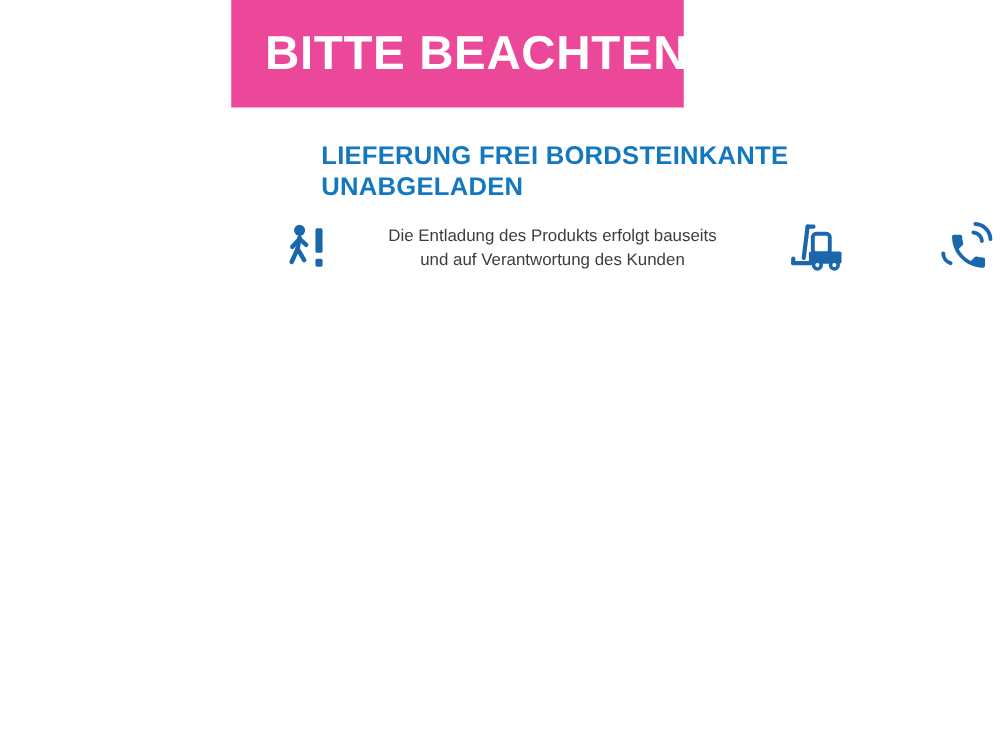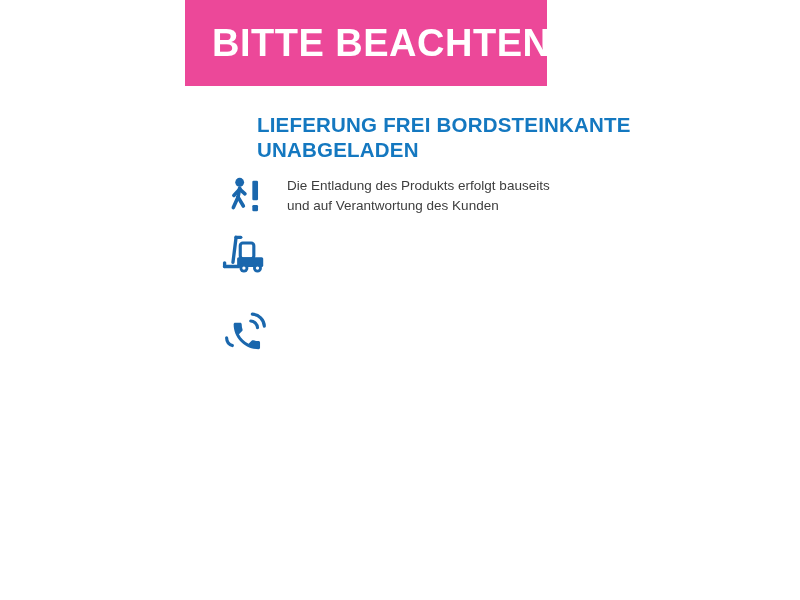--- a/index.html
+++ b/index.html
@@ -42,22 +42,22 @@
     letter-spacing: 0.2px;
     white-space: pre-line;
     margin-left: 46px;
   }
   .items {
     position: absolute;
     left: 205px;
     top: 176px;
     width: 395px;
     display: flex;
-    flex-direction: column;
     gap: 18px;
+    text-align: center;
   }
   .item {
     display: flex;
     align-items: center;
   }
   .icon-cell {
     flex: 0 0 82px;
     display: flex;
     justify-content: center;
     align-items: center;

